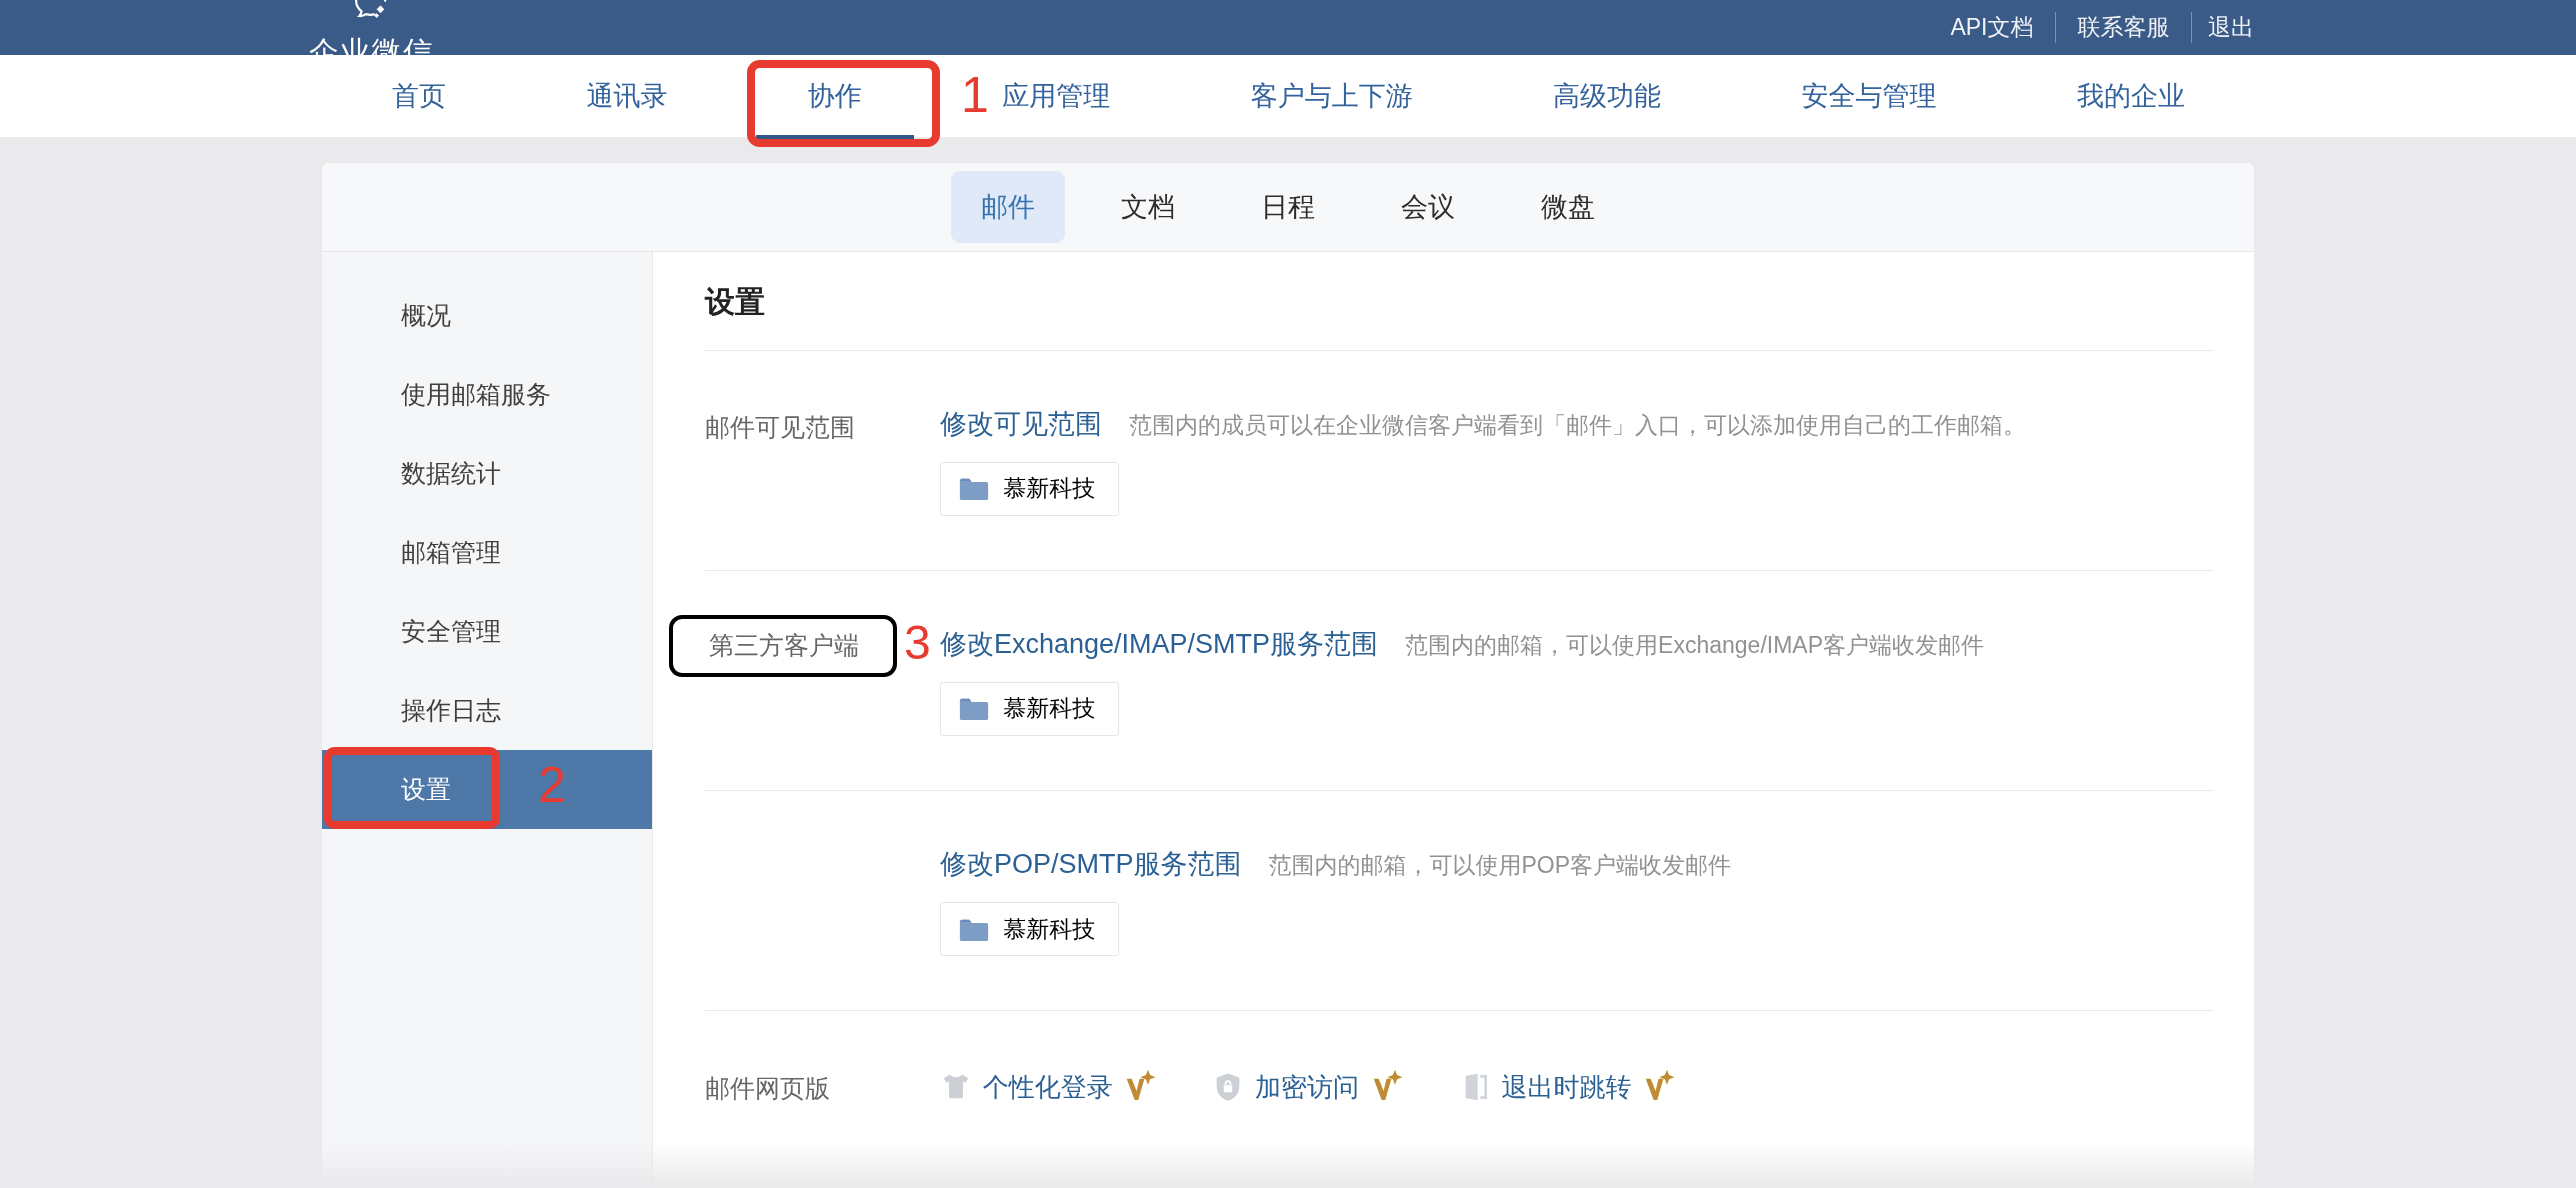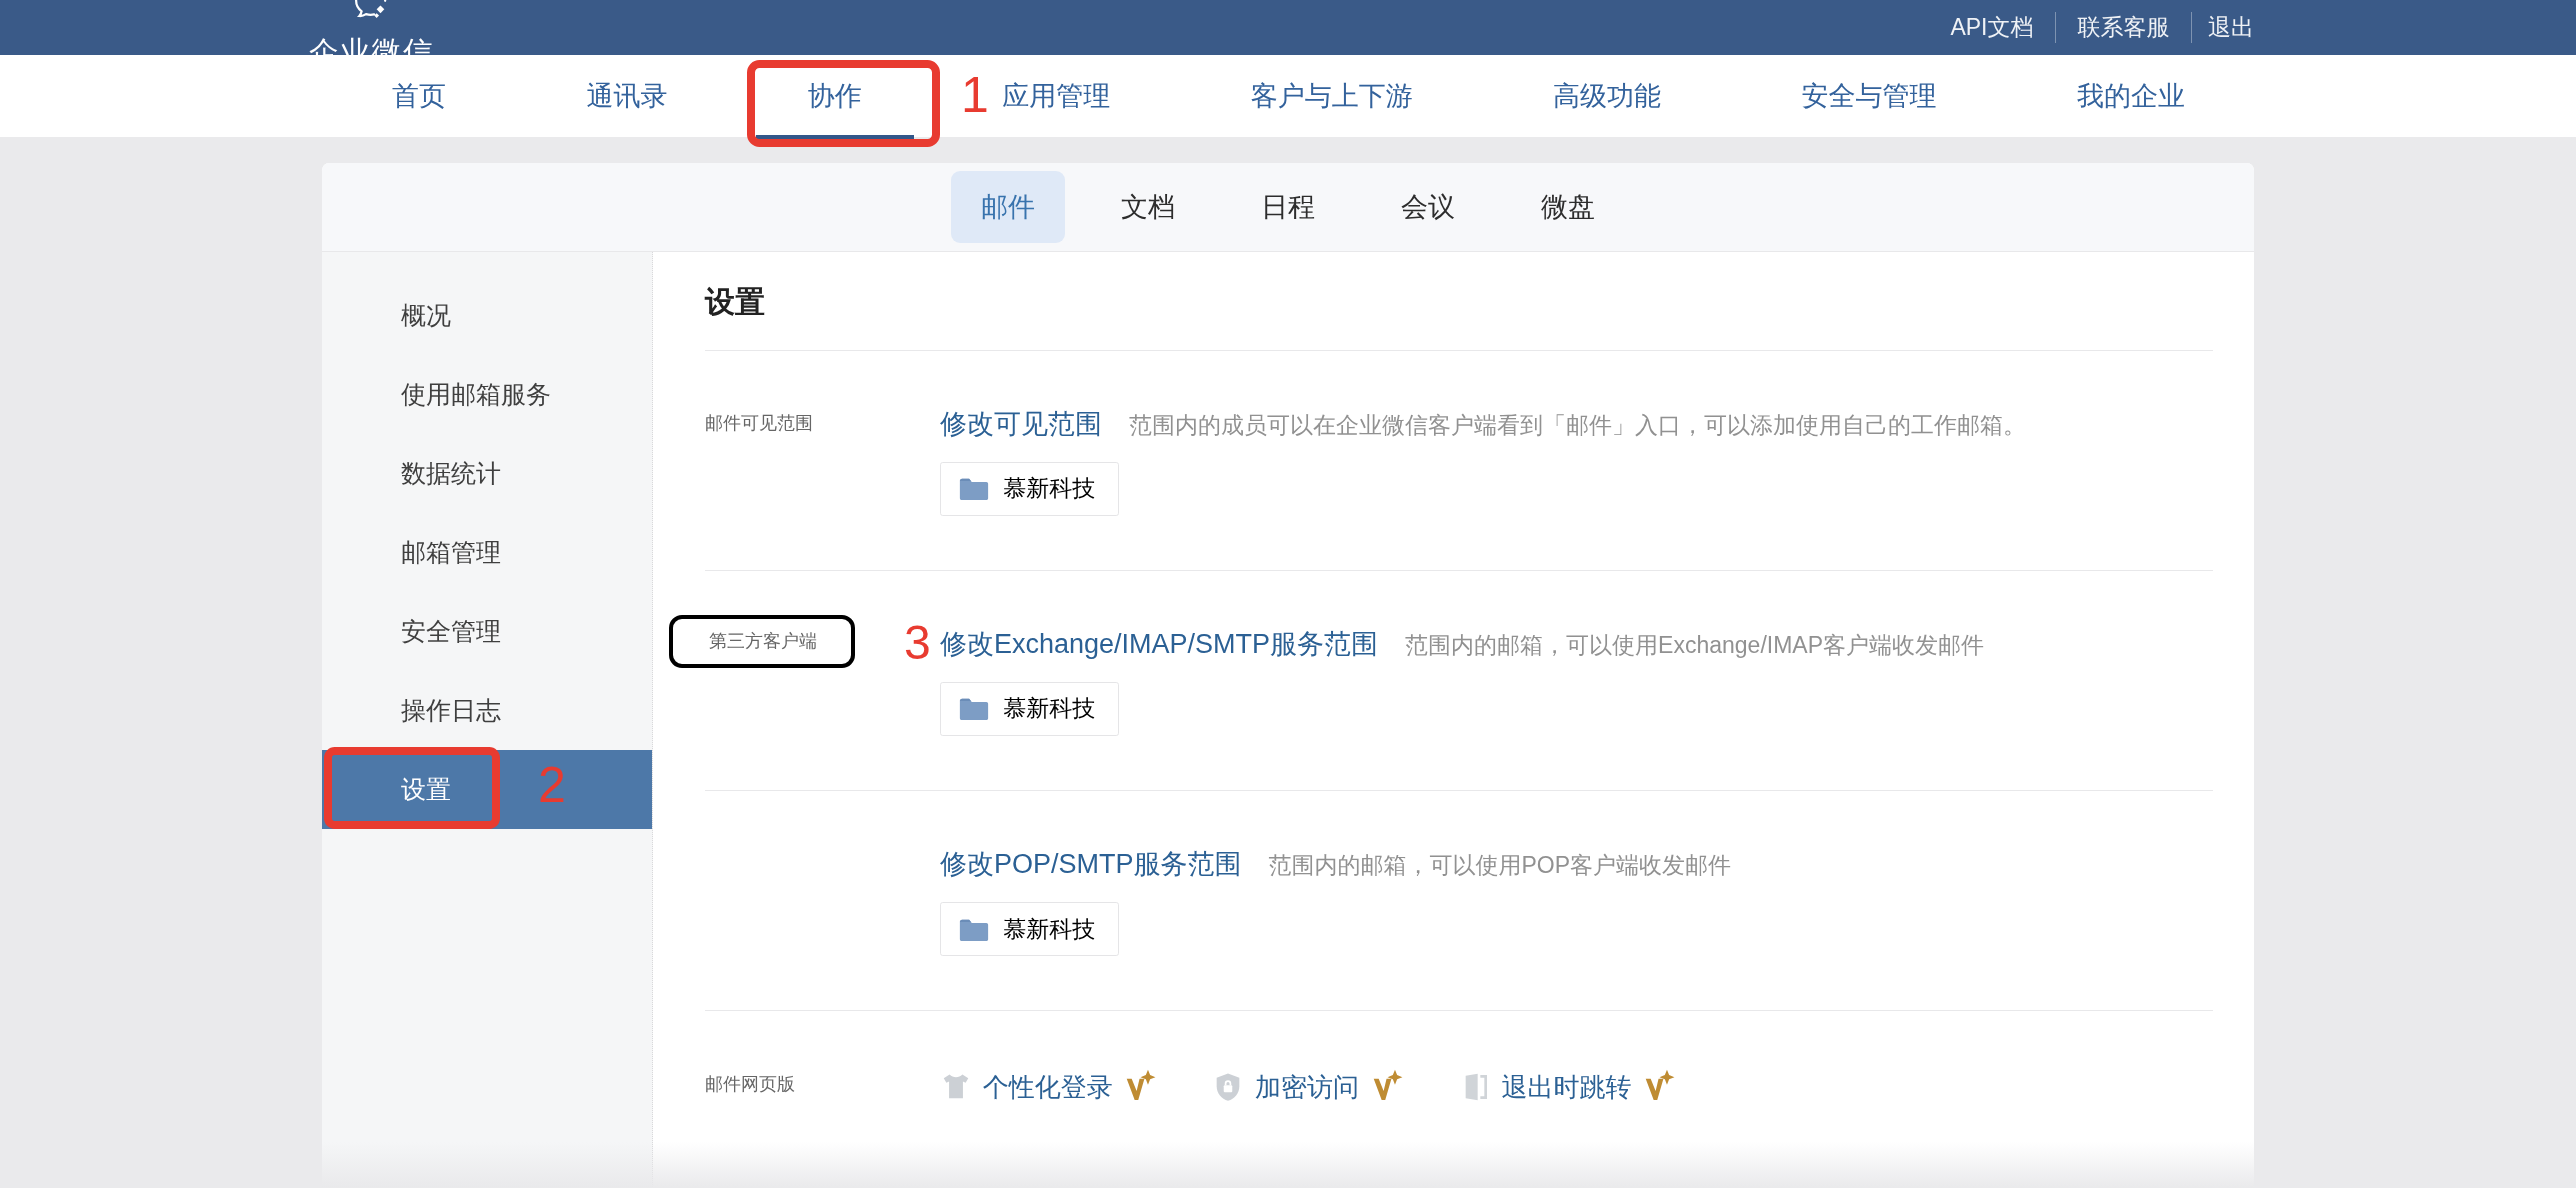--- a/index.html
+++ b/index.html
@@ -73,21 +73,21 @@
   .side-item.active { background:#4d78a8; color:#fff; }
 
   
   .content { flex:1; padding:0 41px 0 52px; background:#fff; }
   .page-title {
     padding:30px 0 27px 0; font-size:30px; color:#222; font-weight:700;
     border-bottom:1.8px solid #e8e8ea;
   }
   .section { padding:55px 0 54px 0; border-bottom:1.8px solid #e8e8ea; display:grid; grid-template-columns:235px 1fr; }
   .section:last-child, .section.no-border { border-bottom:none; }
-  .sec-label { font-size:18px; color:#666; padding-top:5.4px; white-space:nowrap; }
+  .sec-label { font-size:25px; color:#666; padding-top:5.4px; white-space:nowrap; }
   .sec-main { position:relative; }
   .sec-line { display:flex; align-items:baseline; gap:27px; }
   .sec-link { font-size:27px; color:#2b6094; font-weight:500; cursor:pointer; white-space:nowrap; }
   .sec-desc { font-size:23px; color:#919191; }
 
   .chip {
     display:inline-flex; align-items:center; gap:14.3px; margin-top:19.7px;
     border:1.8px solid #e5e5e7; background:#fff; border-radius:2.7px;
     padding:10.7px 23px 10.7px 18px; font-size:23px; color:#000000; white-space:nowrap;
   }

